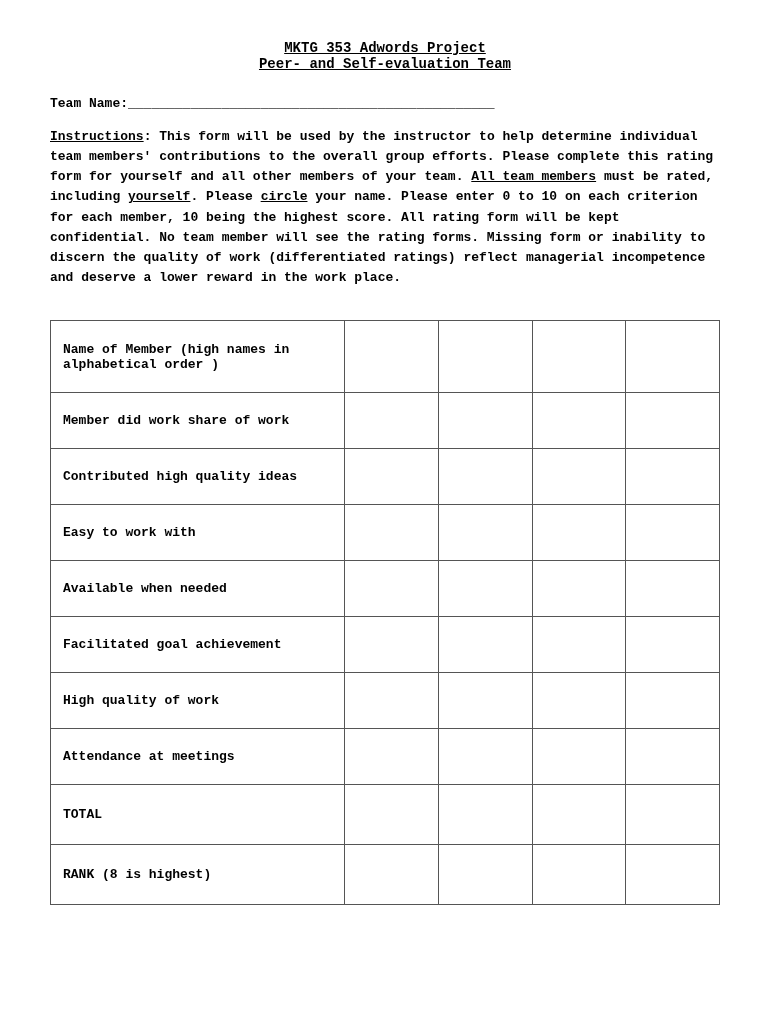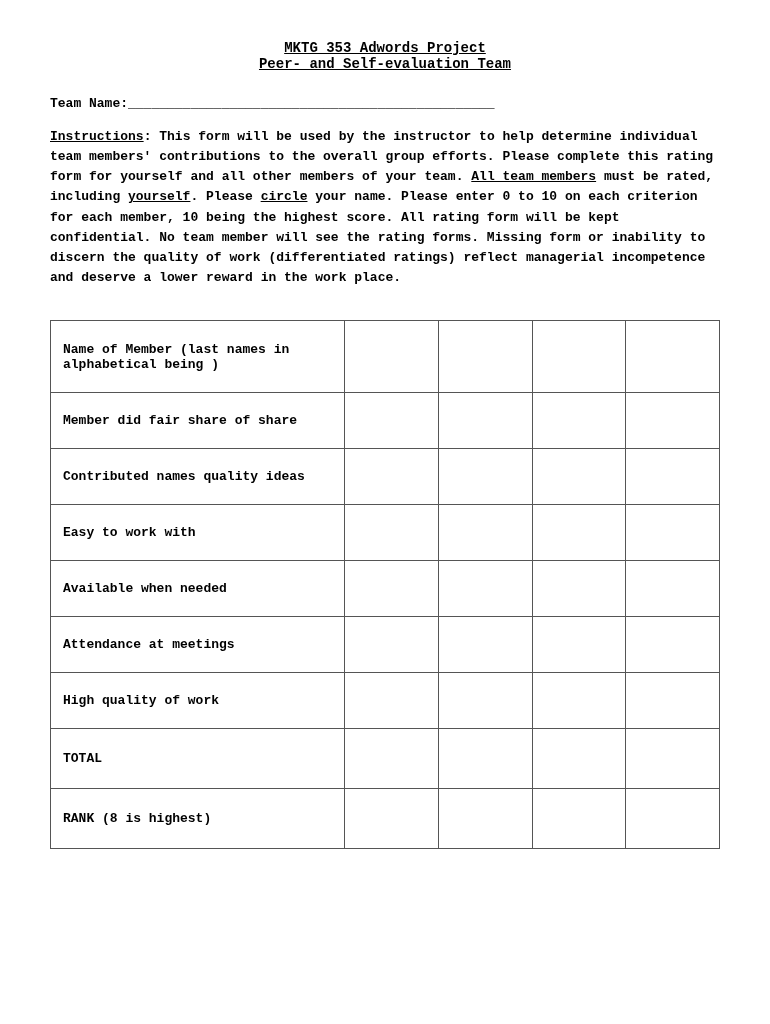--- a/index.html
+++ b/index.html
@@ -101,63 +101,70 @@
   <span>Team Name:_______________________________________________</span>
 </div>
 
 <div class="instructions">
   <span><span class="underline">Instructions</span>: This form will be used by the instructor to help determine individual team members' contributions to the overall group efforts. Please complete this rating form for yourself and all other members of your team. <span class="underline">All team members</span> must be rated, including <span class="underline">yourself</span>. Please <span class="underline">circle</span> your name. Please enter 0 to 10 on each criterion for each member, 10 being the highest score. All rating form will be kept confidential. No team member will see the rating forms. Missing form or inability to discern the quality of work (differentiated ratings) reflect managerial incompetence and deserve a lower reward in the work place.</span>
 </div>
 
 <table class="eval-table">
   <tbody id="table-body">
   <tr class="header-row">
-        <td class="criterion-cell">Name of Member (last names in alphabetical being )</td>
+        <td class="criterion-cell">Name of Member (high names in alphabetical order )</td>
         <td class="data-cell"></td>
         <td class="data-cell"></td>
         <td class="data-cell"></td>
         <td class="data-cell"></td>
       </tr>
       <tr>
-        <td class="criterion-cell">Member did fair share of share</td>
+        <td class="criterion-cell">Member did work share of work</td>
         <td class="data-cell"></td>
         <td class="data-cell"></td>
         <td class="data-cell"></td>
         <td class="data-cell"></td>
       </tr>
       <tr>
-        <td class="criterion-cell">Contributed names quality ideas</td>
+        <td class="criterion-cell">Contributed high quality ideas</td>
         <td class="data-cell"></td>
         <td class="data-cell"></td>
         <td class="data-cell"></td>
         <td class="data-cell"></td>
       </tr>
       <tr>
         <td class="criterion-cell">Easy to work with</td>
         <td class="data-cell"></td>
         <td class="data-cell"></td>
         <td class="data-cell"></td>
         <td class="data-cell"></td>
       </tr>
       <tr>
         <td class="criterion-cell">Available when needed</td>
         <td class="data-cell"></td>
         <td class="data-cell"></td>
         <td class="data-cell"></td>
         <td class="data-cell"></td>
       </tr>
       <tr>
-        <td class="criterion-cell">Attendance at meetings</td>
+        <td class="criterion-cell">Facilitated goal achievement</td>
         <td class="data-cell"></td>
         <td class="data-cell"></td>
         <td class="data-cell"></td>
         <td class="data-cell"></td>
       </tr>
       <tr>
         <td class="criterion-cell">High quality of work</td>
+        <td class="data-cell"></td>
+        <td class="data-cell"></td>
+        <td class="data-cell"></td>
+        <td class="data-cell"></td>
+      </tr>
+      <tr>
+        <td class="criterion-cell">Attendance at meetings</td>
         <td class="data-cell"></td>
         <td class="data-cell"></td>
         <td class="data-cell"></td>
         <td class="data-cell"></td>
       </tr>
       <tr class="total-row">
         <td class="criterion-cell">TOTAL</td>
         <td class="data-cell"></td>
         <td class="data-cell"></td>
         <td class="data-cell"></td>

